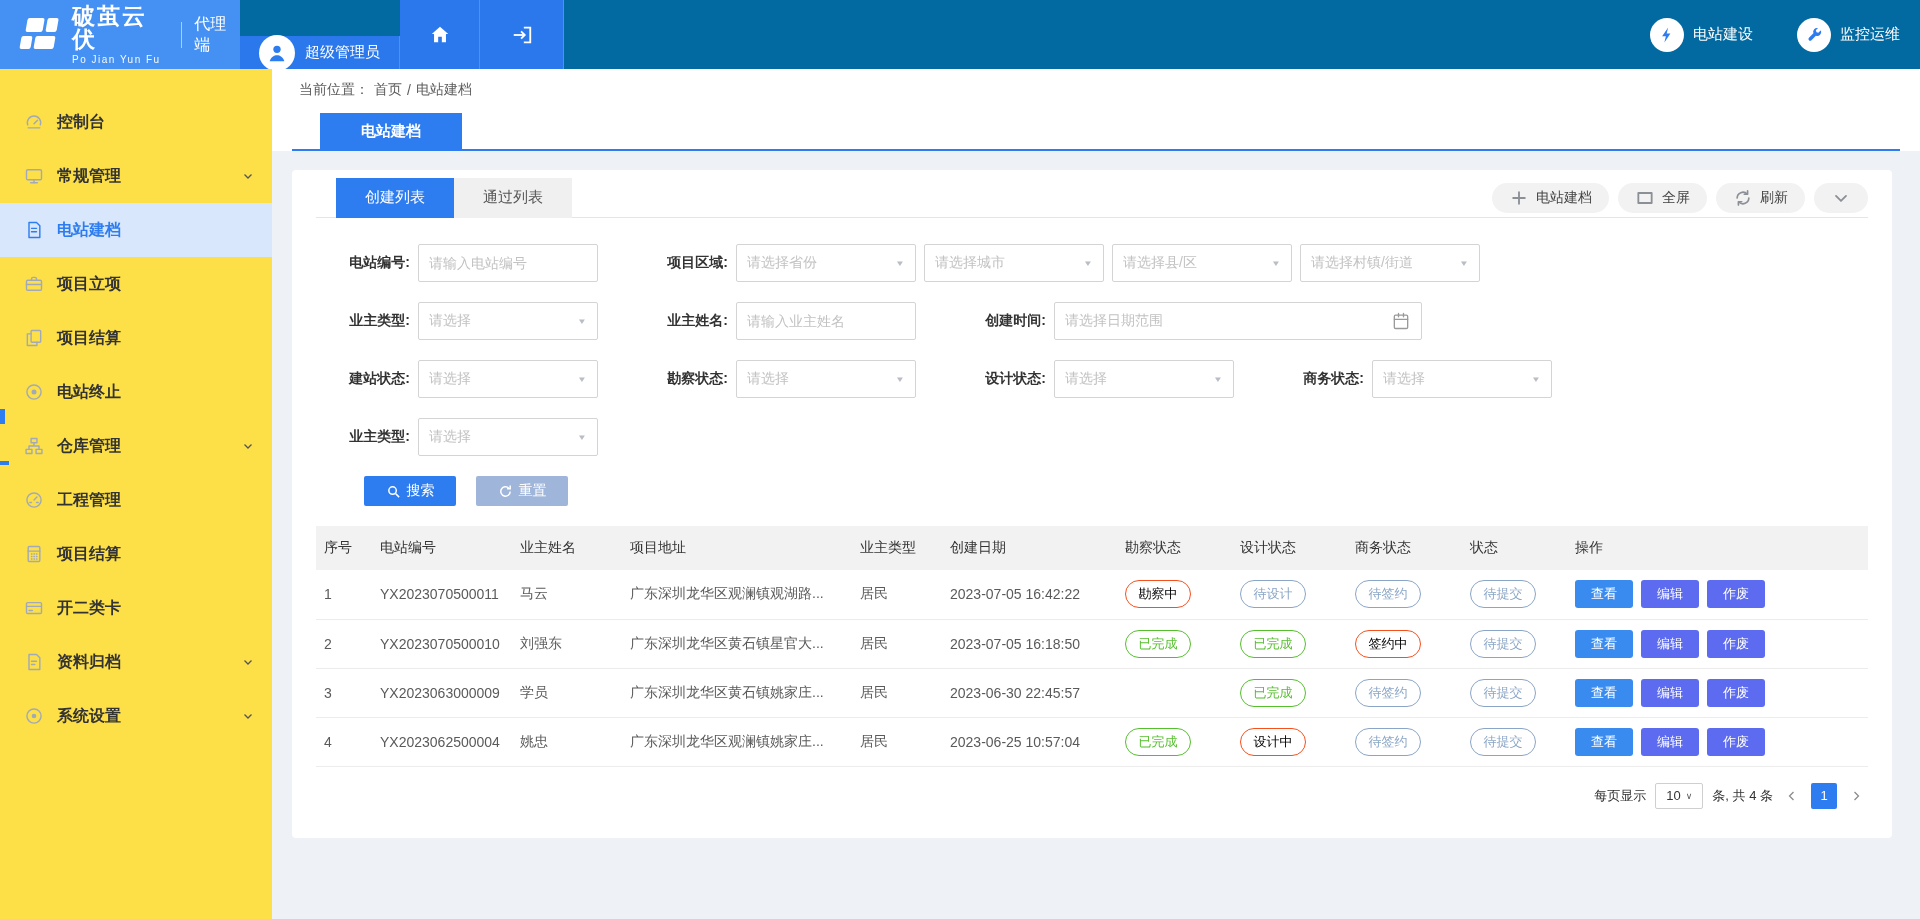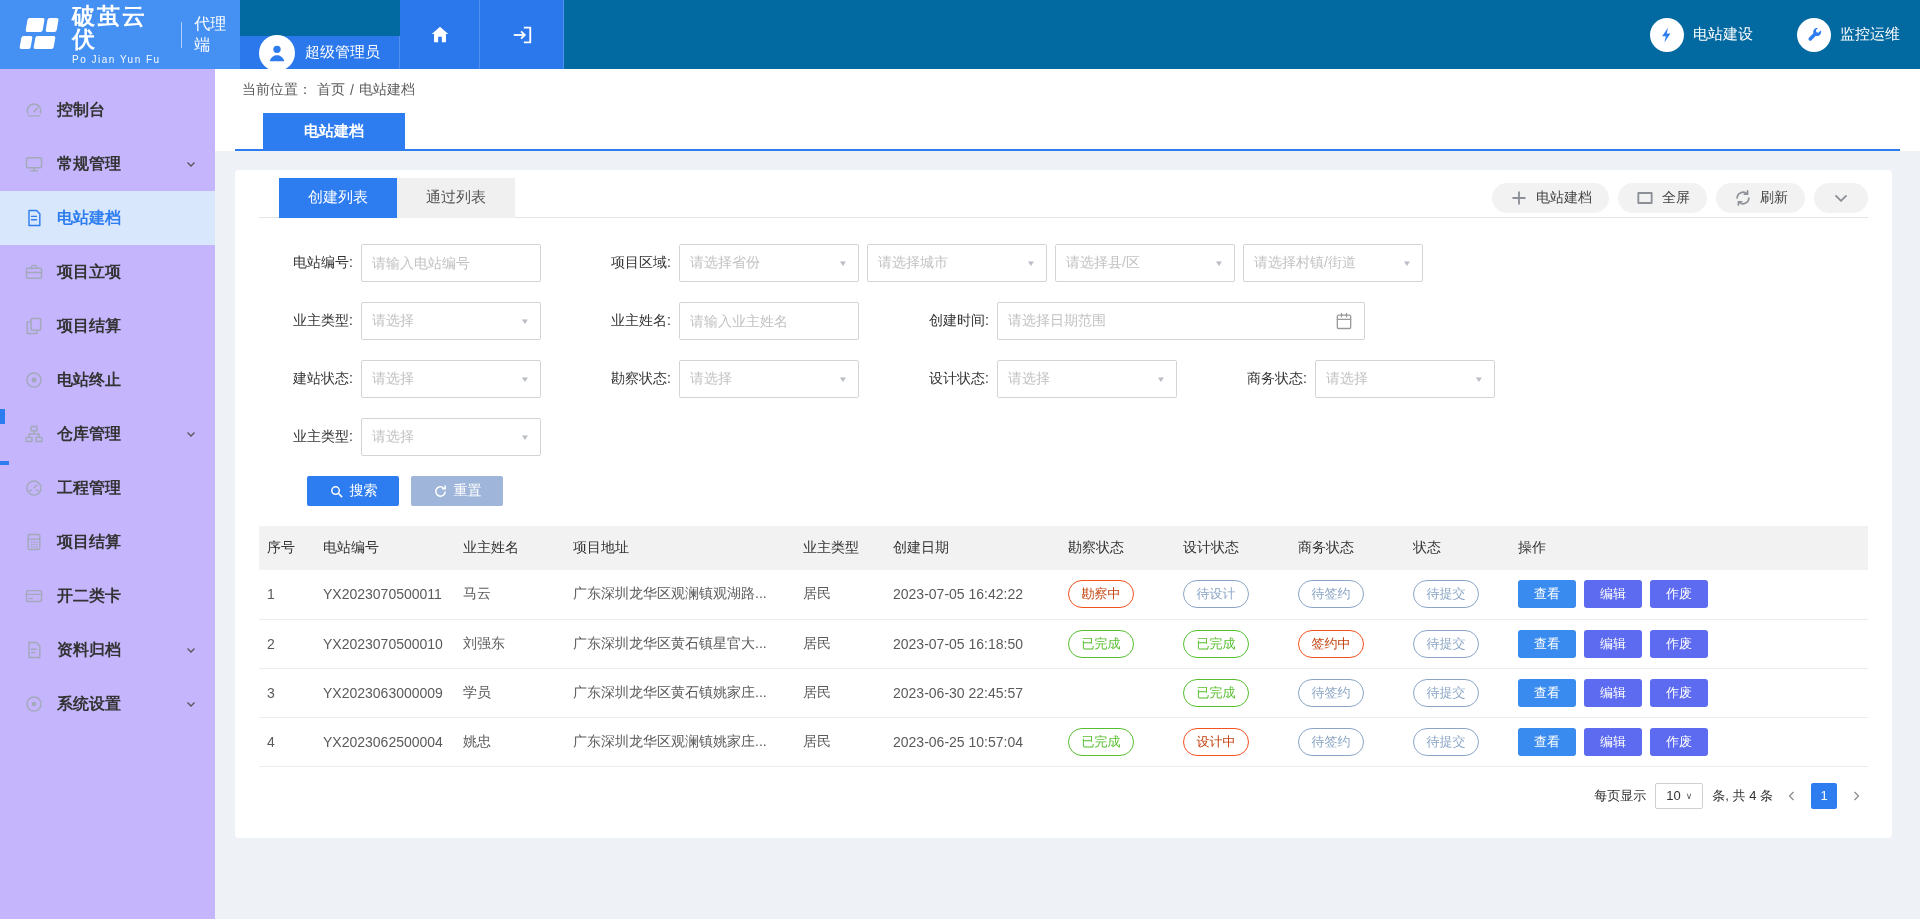--- a/index.html
+++ b/index.html
@@ -23,21 +23,21 @@
   .hcell.exit { width:84px; }
   .avatar { width:36px; height:36px; border-radius:50%; background:#fff; display:flex; align-items:center; justify-content:center; }
   .user-name { font-size:15px; }
   .top-right { margin-left:auto; display:flex; align-items:center; gap:44px; padding-right:20px; }
   .quick { display:flex; align-items:center; gap:9px; cursor:pointer; }
   .quick .circ { width:34px; height:34px; border-radius:50%; background:#fff; display:flex; align-items:center; justify-content:center; }
   .quick .q-label { font-size:15px; }
 
   
   .layout { display:flex; height:850px; }
-  .sidebar { width:215px; flex:none; background:#c4b5fd; padding-top:14px; position:relative; }
+  .sidebar { width:272px; flex:none; background:#fde047; padding-top:26px; position:relative; }
   .side-item { height:54px; display:flex; align-items:center; padding:0 18px 0 24px; gap:13px; cursor:pointer; color:#333; }
   .side-item .s-icon { color:#a2a9b8; flex:none; }
   .side-item .s-label { font-size:16px; font-weight:bold; flex:1; }
   .side-item .s-chev { color:#555; flex:none; }
   .side-item.active { background:#d8e7fb; color:#2d7cf0; }
   .side-item.active .s-icon { color:#2d7cf0; }
   .scroll-mark { position:absolute; left:0; background:#2d7cf0; }
   .scroll-mark.m1 { top:340px; width:5px; height:15px; }
   .scroll-mark.m2 { top:392px; width:9px; height:4px; }
 
@@ -58,49 +58,49 @@
   .toolbar { margin-left:auto; display:flex; gap:9px; align-items:center; }
   .pill-btn { height:30px; border:none; border-radius:15px; background:#f2f2f2; padding:0 17px;
     display:inline-flex; align-items:center; gap:7px; font-size:14px; color:#444; cursor:pointer;
     font-family:inherit; }
   .pill-btn .t-icon { color:#8b8f96; }
 
   
   .filters { margin:26px 0 0 18px; }
   .frow { display:flex; align-items:center; margin-bottom:20px; }
   .fgroup { display:flex; align-items:center; margin-right:46px; }
-  .flabel { width:76px; text-align:right; font-size:14px; font-weight:normal; color:#333; margin-right:8px; flex:none; white-space:nowrap; }
+  .flabel { width:76px; text-align:right; font-size:14px; font-weight:bold; color:#333; margin-right:8px; flex:none; white-space:nowrap; }
   .ctrl { height:38px; border:1px solid #d4d4d4; border-radius:2px; background:#fff;
     display:flex; align-items:center; margin-right:8px; }
   input.ctrl { padding:0 10px; font-size:14px; color:#333; outline:none; font-family:inherit; }
   input.ctrl::placeholder { color:#c2c2c2; }
   .fselect { width:180px; padding:0 10px; justify-content:space-between; cursor:pointer; }
   .fselect .ph { font-size:14px; color:#c2c2c2; }
   .fselect .caret { font-size:10px; color:#b9bdc6; transform:scaleY(.8); }
   .fdate { width:368px; padding:0 10px; justify-content:space-between; cursor:text; }
   .fdate .ph { font-size:14px; color:#c2c2c2; }
   .fdate .cal { color:#9a9a9a; }
-  .form-actions { margin:12px 0 0 18px; display:flex; gap:12px;padding-left:30px; }
+  .form-actions { margin:12px 0 0 18px; display:flex; gap:20px;padding-left:30px; }
   .btn { width:92px; height:30px; border:none; border-radius:2px; color:#fff; font-size:14px;
     display:inline-flex; align-items:center; justify-content:center; gap:6px; cursor:pointer; font-family:inherit; }
   .btn-search { background:#2d7cf0; }
   .btn-reset  { background:#9fb5da; }
 
   
   table.grid { width:100%; margin-top:20px; border-collapse:collapse; table-layout:fixed; }
   .grid th { background:#f2f2f2; height:44px; font-size:14px; font-weight:normal; color:#333; text-align:left; }
   .grid td { height:49px; border-bottom:1px solid #ececec; font-size:14px; color:#5a5a5a; }
   .grid th, .grid td { padding-left:8px; overflow:hidden; white-space:nowrap; }
   .c1{width:56px; padding-left:24px;} .c2{width:140px;} .c3{width:110px;} .c4{width:230px; padding-left:14px;}
   .c5{width:90px; padding-left:14px;} .c6{width:175px; padding-left:14px;} .c7{width:115px; padding-left:14px;}
   .c8{width:115px; padding-left:14px;} .c9{width:115px; padding-left:14px;} .c10{width:105px; padding-left:14px;}
   .c11{padding-left:30px;}
   .pill { display:inline-block; min-width:66px; text-align:center; padding:4px 10px;
     border-radius:14px; font-size:13px; border:1px solid; background:#fff; }
-  .k-warn { color:#c2410c; border-color:#f4511e; }
+  .k-warn { color:#000000; border-color:#f4511e; }
   .k-ok   { color:#56bf2e; border-color:#56bf2e; }
   .k-wait { color:#8aa5c6; border-color:#8aa5c6; }
   .act { width:58px; height:28px; border:none; border-radius:3px; color:#fff; font-size:13px;
     margin-right:8px; cursor:pointer; font-family:inherit; }
   .act-view { background:#3a8bf0; }
   .act-edit, .act-void { background:#5d6bf0; }
 
   
   .pager { display:flex; justify-content:flex-end; align-items:center; margin-top:16px; gap:9px; font-size:13px; color:#333; padding-right:2px; }
   .size-box { width:48px; height:26px; border:1px solid #cfcfcf; border-radius:2px; background:#fff;

